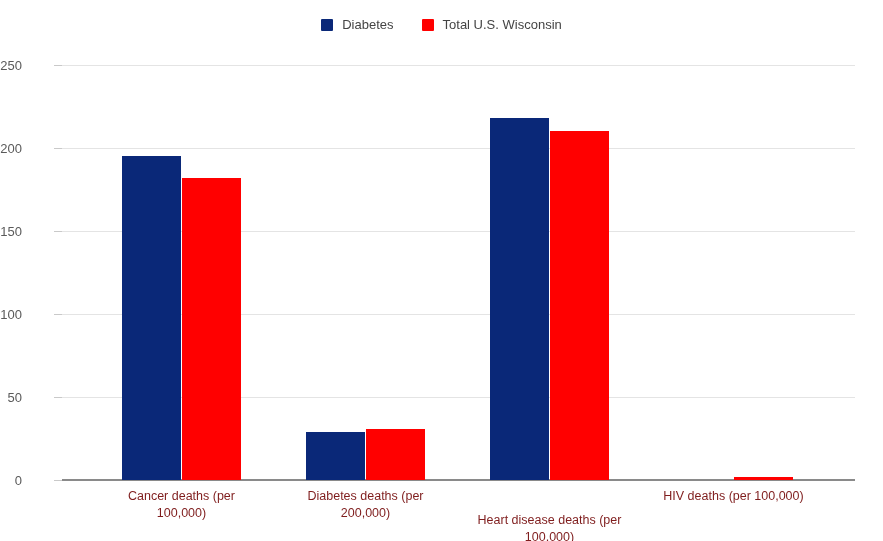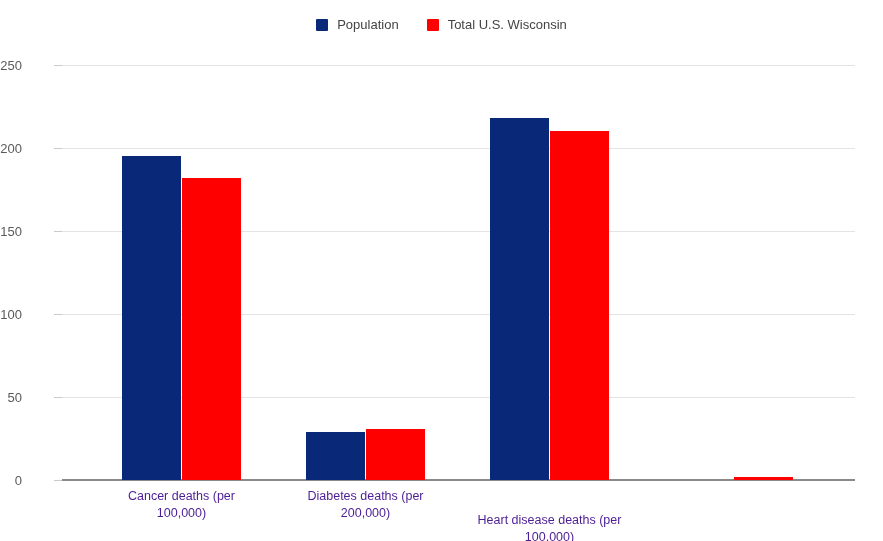--- a/index.html
+++ b/index.html
@@ -103,34 +103,34 @@
   }
   .bar.series-0 { left: 0px; }
   .bar.series-1 { left: 60px; }
 
   
   .cat-label {
     position: absolute;
     top: 488px;
     font-size: 12.5px;
     line-height: 17px;
-    color: #4c1d95;
+    color: #7f1d1d;
     text-align: center;
     white-space: pre-line;
   }
 </style>
 </head>
 <body>
 
 <div id="chart-root">
 
   <div id="legend">
       <div class="legend-item">
         <span class="legend-swatch" style="background: rgb(10, 40, 120);"></span>
-        <span class="legend-label">Population</span>
+        <span class="legend-label">Diabetes</span>
       </div>
       <div class="legend-item">
         <span class="legend-swatch" style="background: rgb(255, 0, 0);"></span>
         <span class="legend-label">Total U.S. Wisconsin</span>
       </div>
     </div>
 
   <div id="plot">
     <div id="axis-baseline"></div>
   <div class="gridline" style="top: 415px; background: transparent;"></div>
@@ -167,13 +167,14 @@
         <div class="bar series-1" title="Total U.S. Population: 1.7" style="height: 2.822px; background: rgb(255, 0, 0);"></div>
       </div>
     </div>
 
 <div class="cat-label" style="left: 81.5px; width: 200px;">Cancer deaths (per
 100,000)</div>
     <div class="cat-label" style="left: 265.5px; width: 200px;">Diabetes deaths (per
 200,000)</div>
     <div class="cat-label" style="left: 449.5px; width: 200px; margin-top: 24px;">Heart disease deaths (per
 100,000)</div>
+    <div class="cat-label" style="left: 633.5px; width: 200px;">HIV deaths (per 100,000)</div>
   </div>
 
 </body></html>

